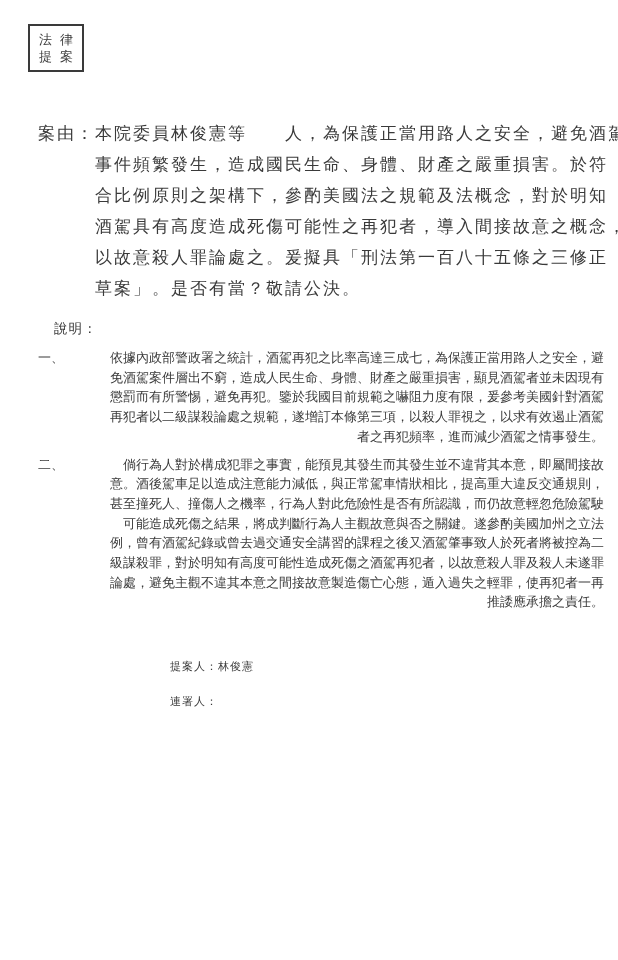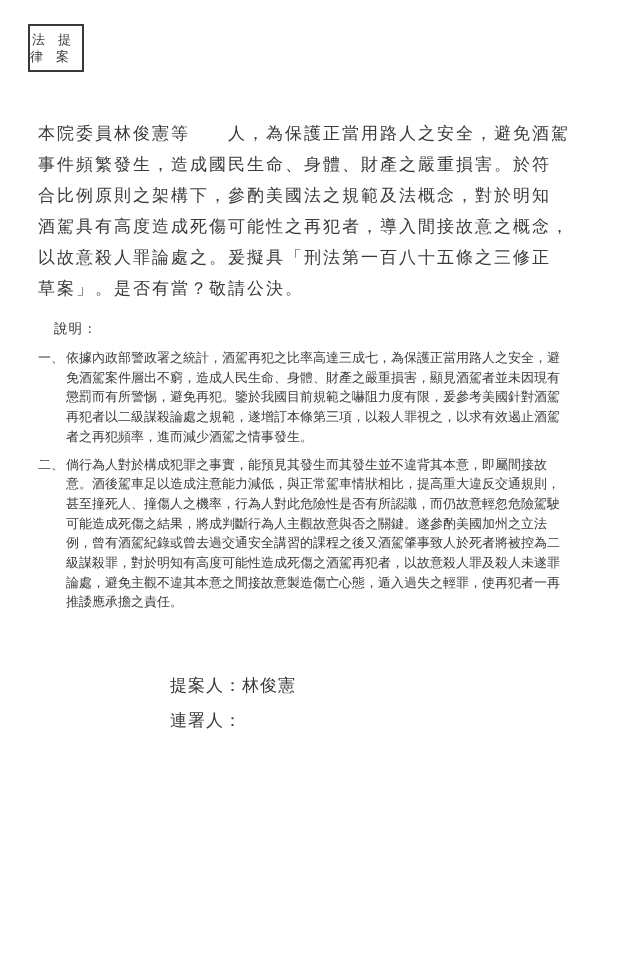--- a/index.html
+++ b/index.html
@@ -18,21 +18,21 @@
   }
   
   .stamp-box {
     position: absolute;
     left: 28px;
     top: 24px;
     width: 56px;
     height: 48px;
     border: 2px solid #3a3a3a;
     display: flex;
-    flex-direction: row;
+    flex-direction: column;
     align-items: center;
     justify-content: center;
     font-size: 13px;
     line-height: 17px;
     letter-spacing: 2px;
     color: #3a3a3a;
     text-indent: 2px;
   }
   
   .subject {
@@ -79,48 +79,49 @@
   .explanation-item + .explanation-item {
     margin-top: 8px;
   }
   .explanation-item .num {
     flex: 0 0 28px;
     white-space: nowrap;
   }
   .explanation-item .body {
     flex: 1 1 auto;
     white-space: pre;
+    text-align: right;
   }
   
   .signature {
     position: absolute;
     left: 170px;
     top: 658px;
-    font-size: 17px;
+    font-size: 11px;
     letter-spacing: 1px;
     color: #3a3a3a;
-    margin-top: 19px;
   }
   .signature .sig-row {
     line-height: 17px;
     margin-bottom: 18px;
     white-space: nowrap;
   }
 </style>
 </head>
 <body>
 
 <div class="page">
 
   <div class="stamp-box">
     <span>法 律</span>
     <span>提 案</span>
   </div>
 
   <div class="subject">
+    <span class="label">案由：</span>
     <span class="body">本院委員林俊憲等　　人，為保護正當用路人之安全，避免酒駕
 事件頻繁發生，造成國民生命、身體、財產之嚴重損害。於符
 合比例原則之架構下，參酌美國法之規範及法概念，對於明知
 酒駕具有高度造成死傷可能性之再犯者，導入間接故意之概念，
 以故意殺人罪論處之。爰擬具「刑法第一百八十五條之三修正
 草案」。是否有當？敬請公決。</span>
   </div>
 
   <div class="explanation-heading">說明：</div>
 

